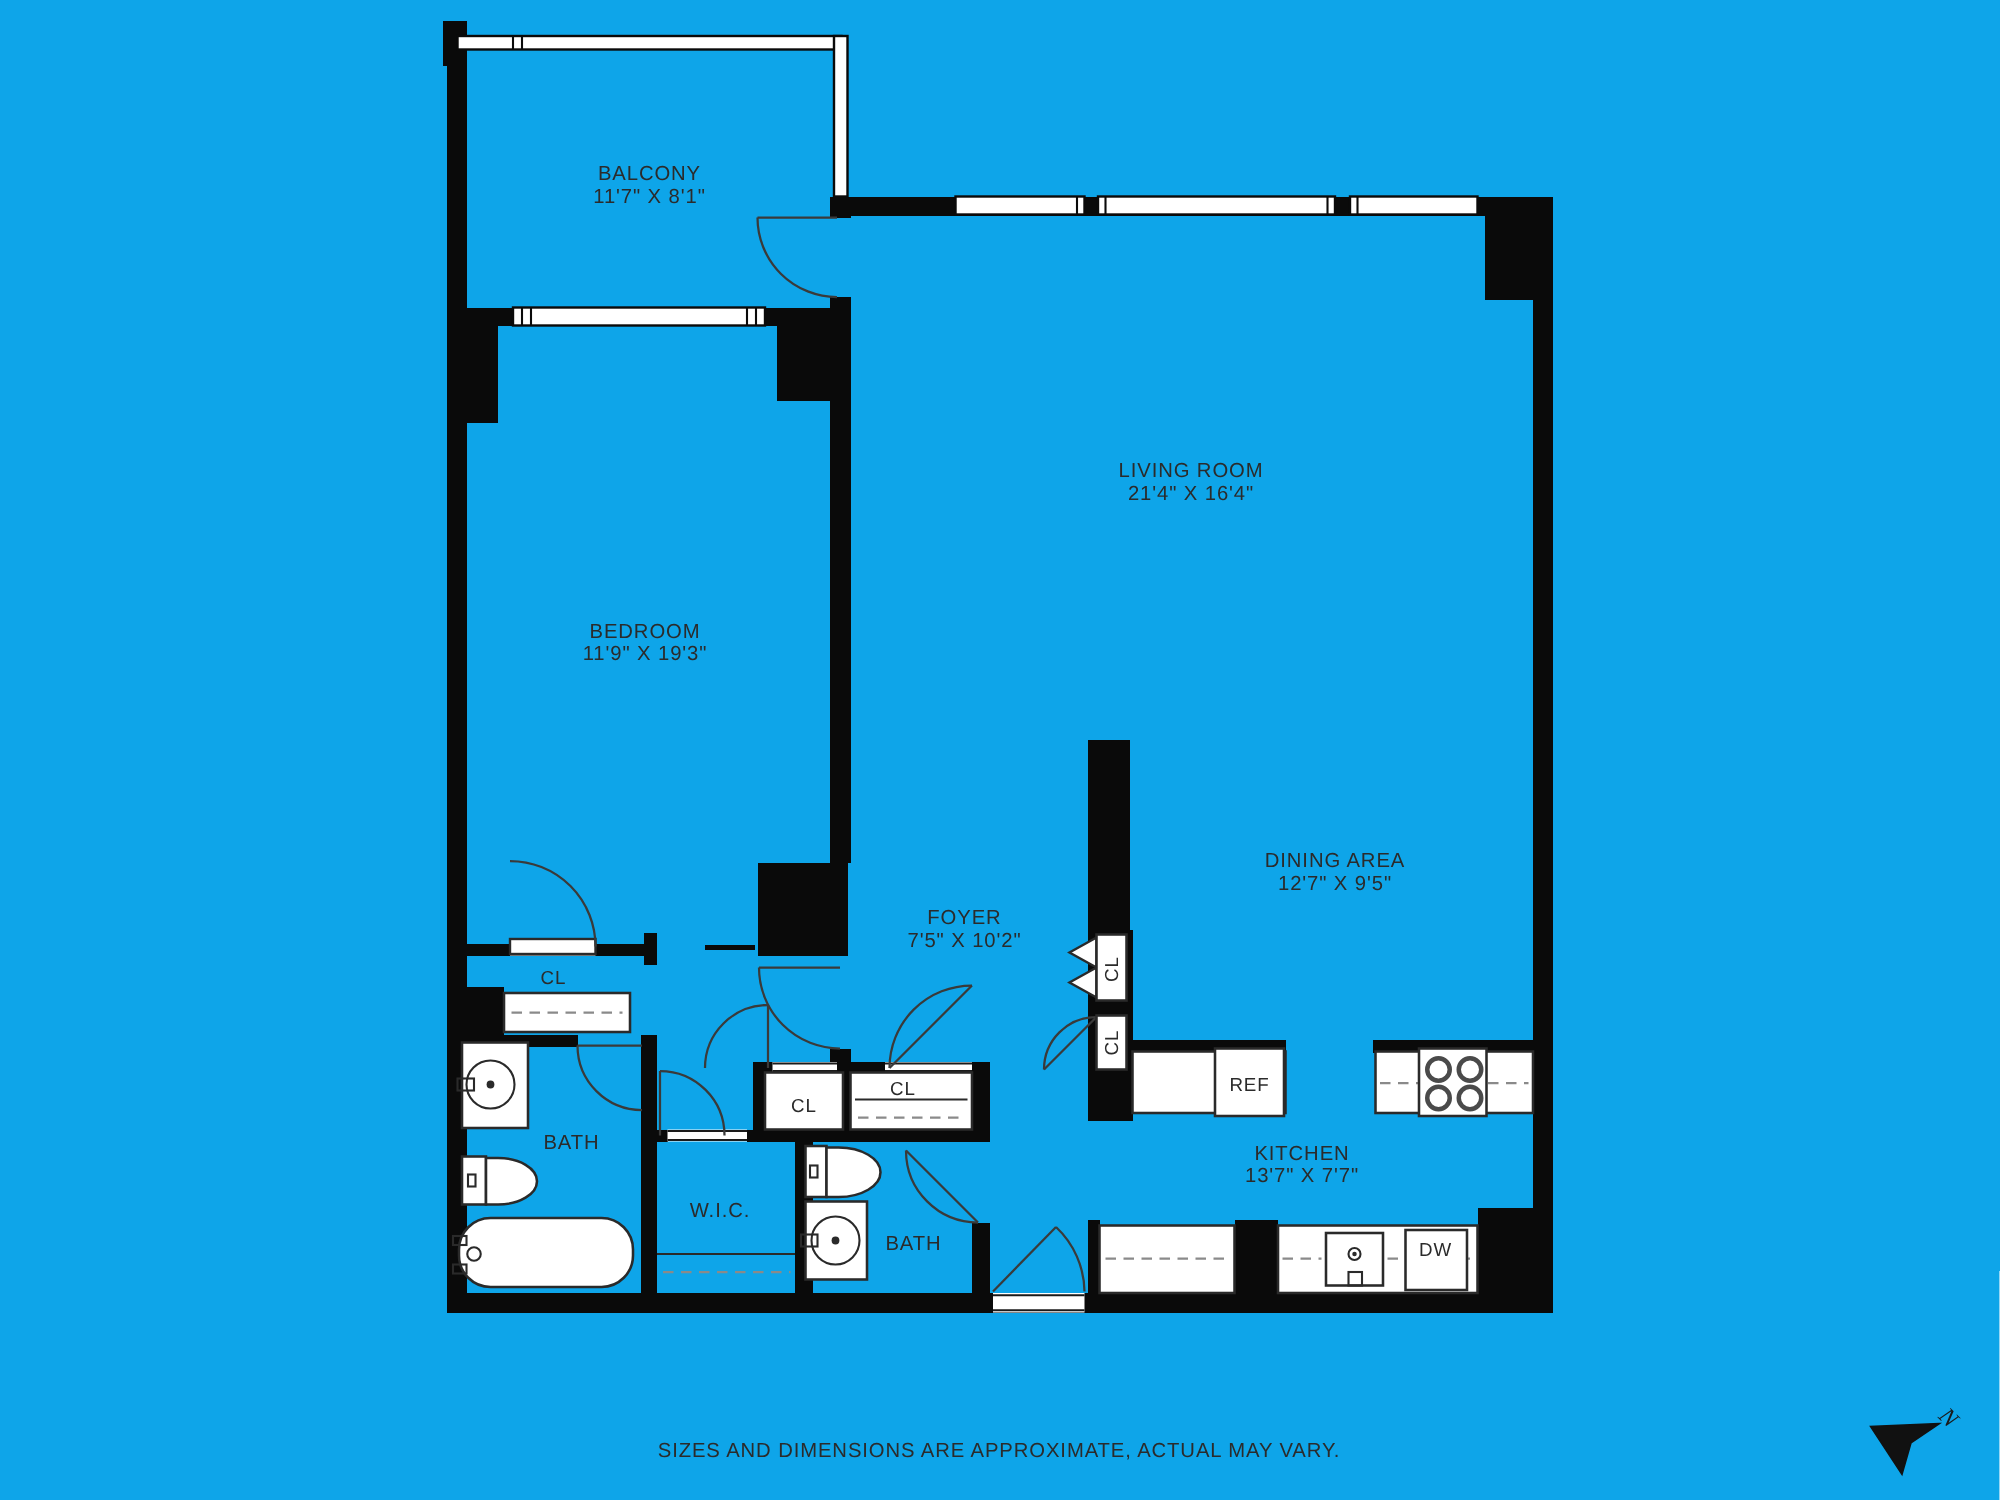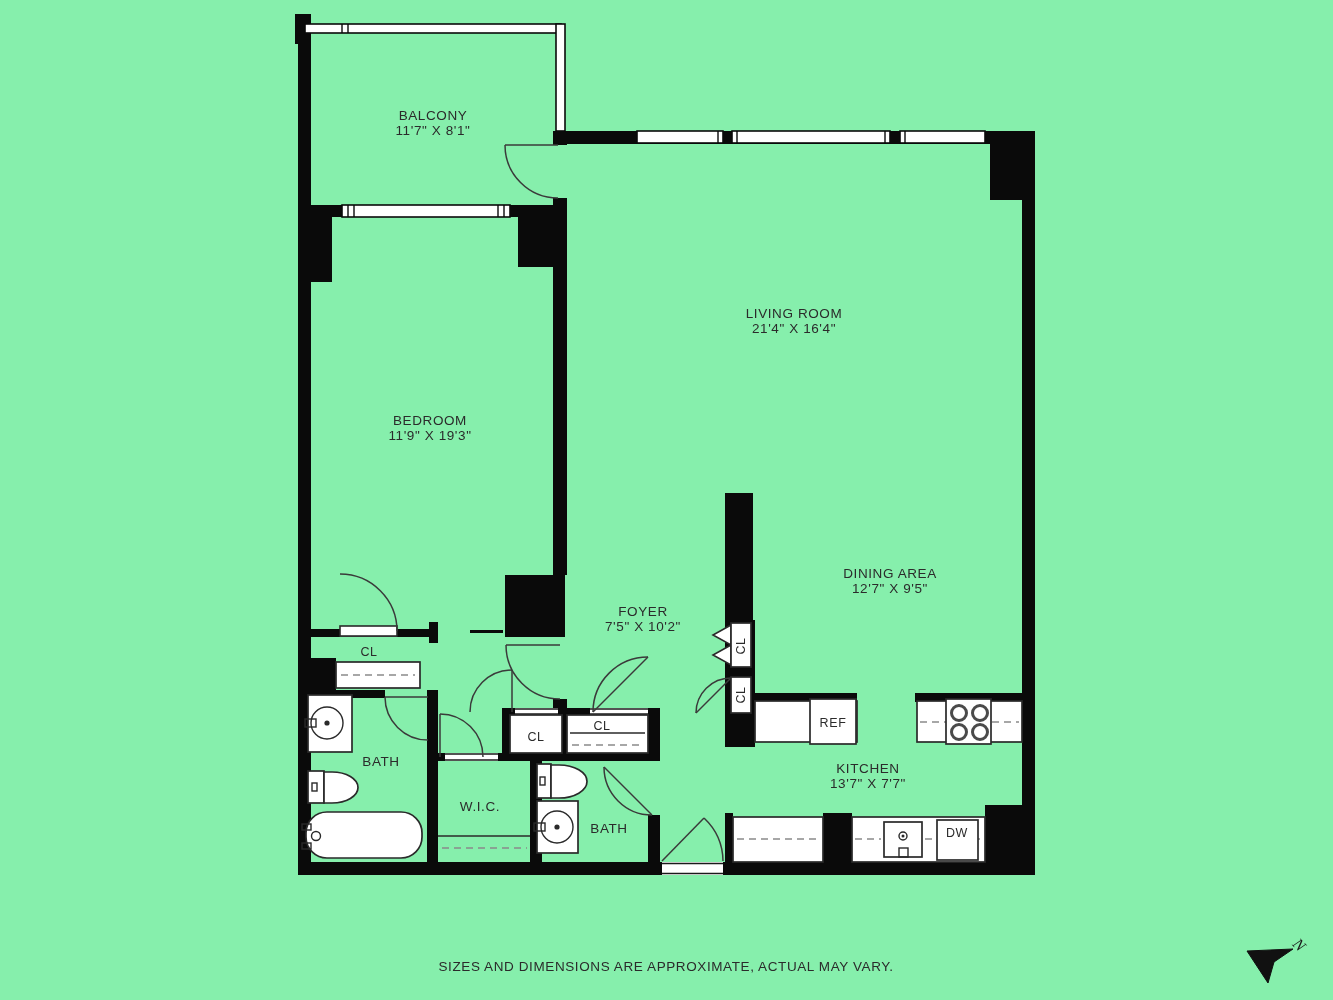--- a/index.html
+++ b/index.html
@@ -1,16 +1,16 @@
 <!DOCTYPE html>
 <html><head>
 <meta charset="utf-8">
 <style>
   html,body{margin:0;padding:0;background:#fff;}
-  #stage{position:relative;width:1333px;height:1000px;background:#86efac;overflow:hidden;
+  #stage{position:relative;width:1333px;height:1000px;background:#0ea5e9;overflow:hidden;
          font-family:"Liberation Sans",sans-serif;}
   svg{position:absolute;inset:0;}
   .wall{fill:#0a0a0a;}
   .win{fill:#ffffff;stroke:#0a0a0a;stroke-width:1.6;}
   .tick{stroke:#0a0a0a;stroke-width:1.4;}
   .thr{fill:#ffffff;}
   .thrl{stroke:#1a1a1a;stroke-width:1.3;}
   .door{fill:none;stroke:#3a3a3a;stroke-width:1.5;}
   .leaf{stroke:#2a2a2a;stroke-width:1.6;fill:#ffffff;}
   .fx{fill:#ffffff;stroke:#2a2a2a;stroke-width:1.7;}

